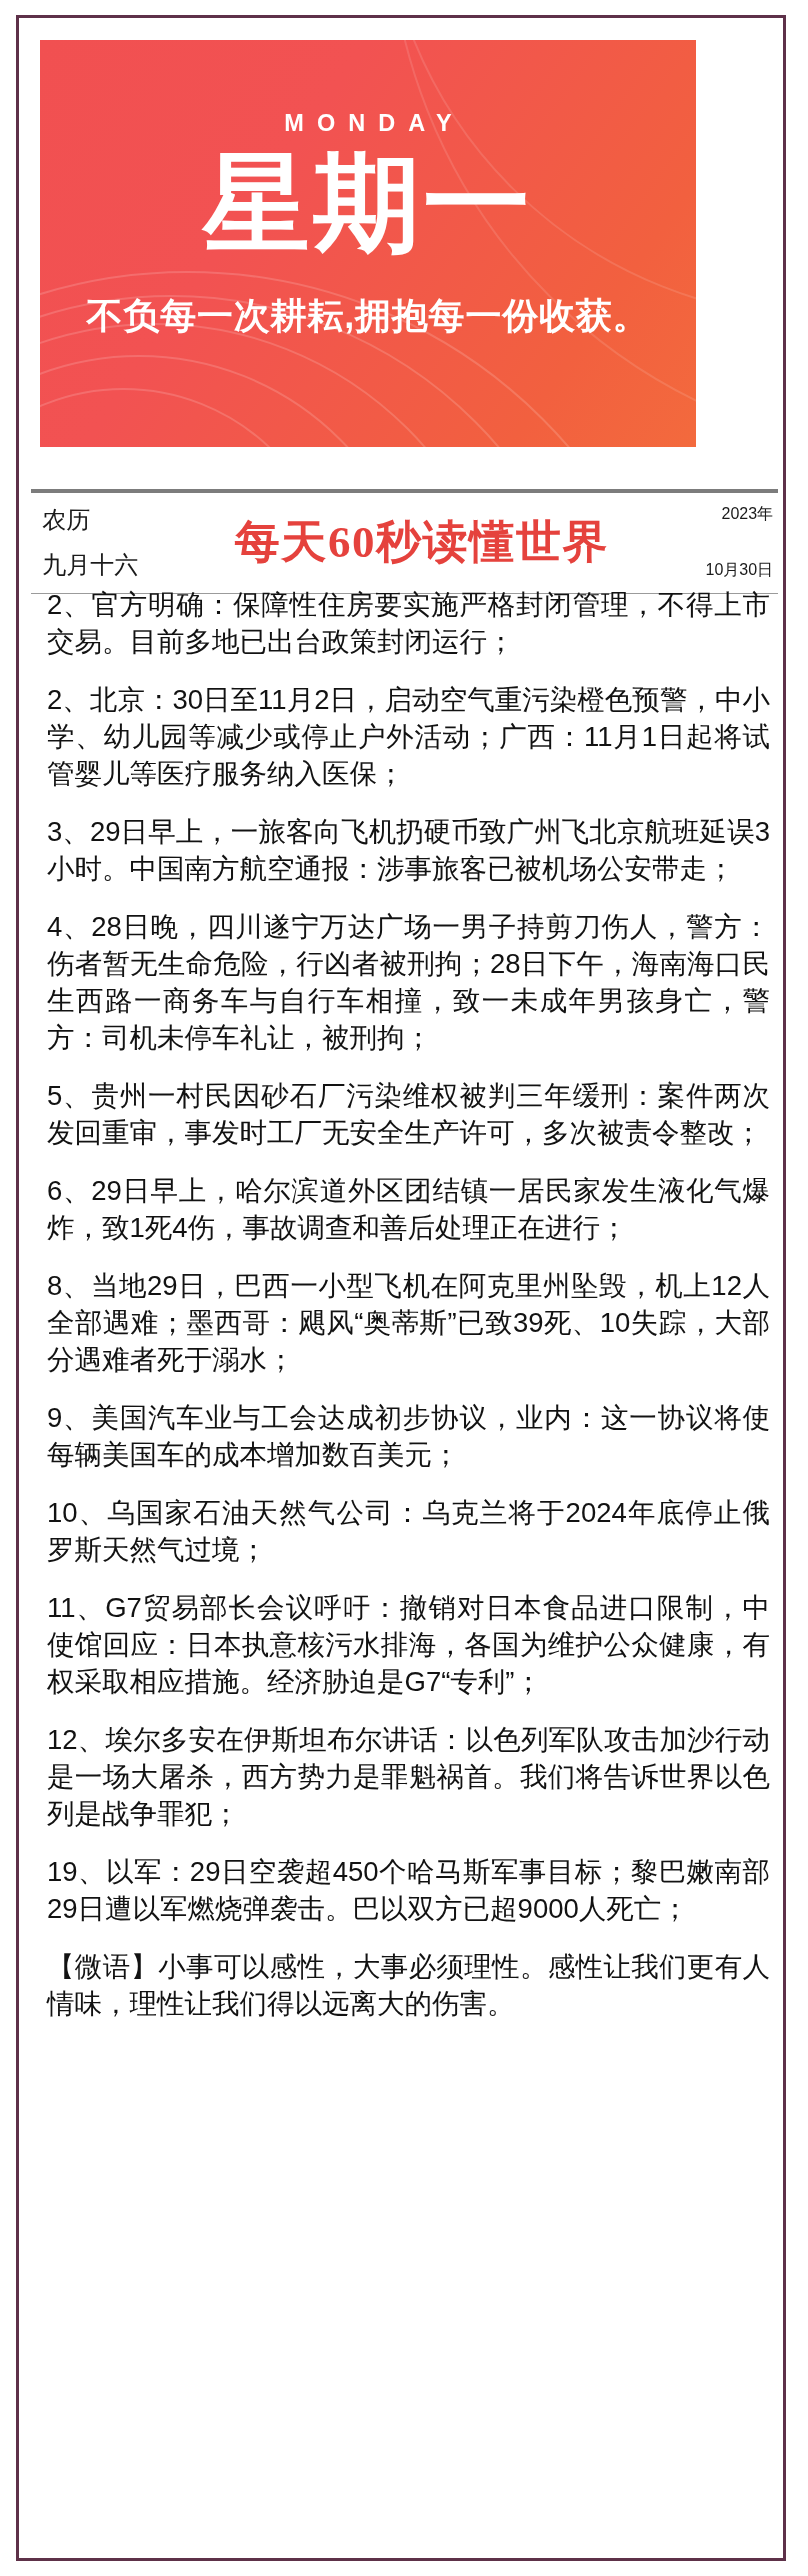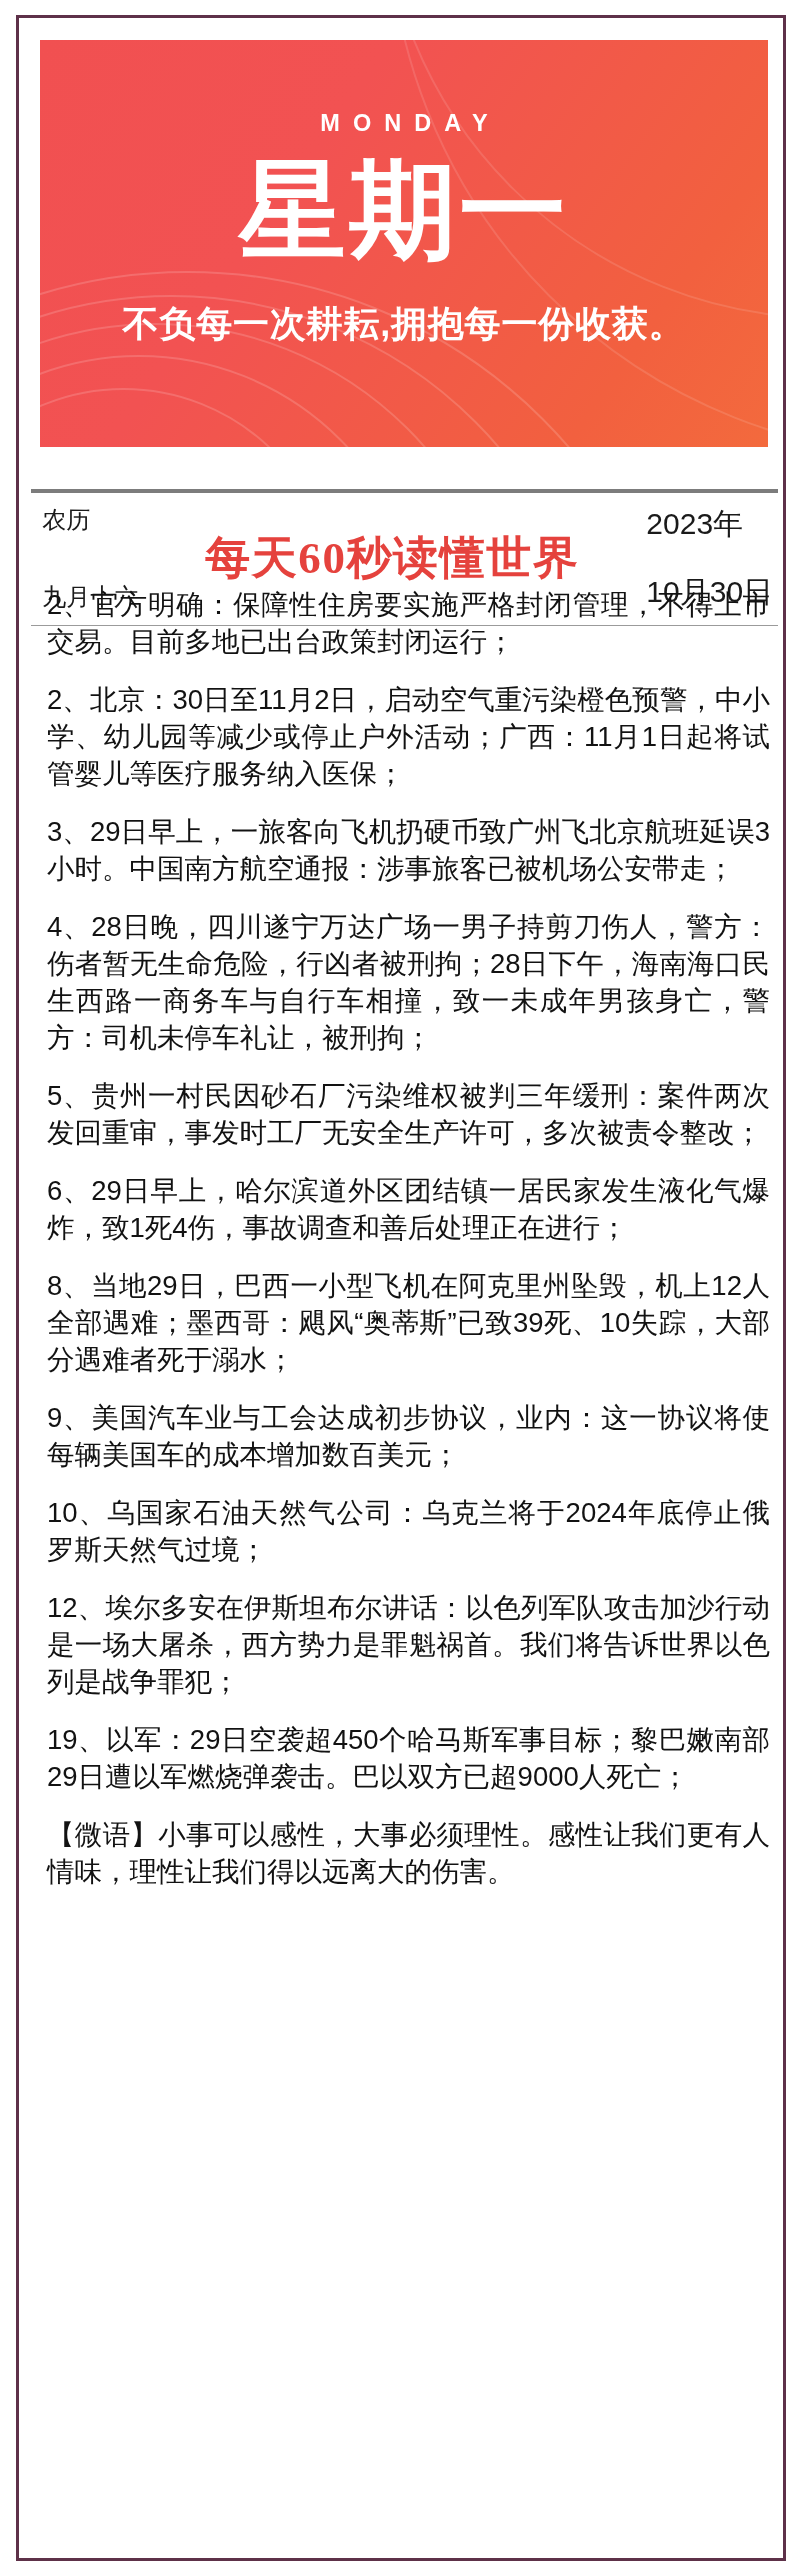--- a/index.html
+++ b/index.html
@@ -22,21 +22,21 @@
     height: 2546px;
     border: 3.2px solid #5e3149;
     box-sizing: border-box;
     pointer-events: none;
   }
   
   .card {
     position: absolute;
     left: 40px;
     top: 40px;
-    width: 728px;
+    width: 656px;
     height: 407px;
     background: linear-gradient(125deg, #f15051 0%, #f25252 35%, #f2603f 80%, #f36a3d 100%);
     overflow: hidden;
   }
   .swirl {
     position: absolute;
     border: 2.4px solid rgba(255,255,255,0.16);
     border-radius: 50%;
   }
   .s1 { width: 421px; height: 421px; left: -129px; top: 348px; }
@@ -56,23 +56,23 @@
     letter-spacing: 13px;
     text-indent: 13px;
   }
   .weekday-zh {
     position: relative;
     text-align: center;
     color: #ffffff;
     font-size: 107px;
     font-weight: 900;
     line-height: 1.02;
-    margin-top: 20px;
+    margin-top: 12px;
     letter-spacing: 3.2px;
-    font-family: Liberation Serif, serif;
+    font-family: Liberation Sans, sans-serif;
   }
   .motto {
     position: relative;
     text-align: center;
     color: #ffffff;
     font-size: 36px;
     font-weight: bold;
     margin-top: 34px;
     letter-spacing: 0.8px;
   }
@@ -91,21 +91,21 @@
     align-items: stretch;
     padding: 10.5px 4.9px 12px 11.3px;
   }
   .lunar-col, .greg-col {
     display: flex;
     flex-direction: column;
     justify-content: space-between;
     color: #1a1a1a;
   }
   .lunar-col { font-size: 24px; gap: 13px; }
-  .greg-col  { font-size: 30px; gap: 27px; text-align: left; }
+  .greg-col  { font-size: 16px; gap: 14px; text-align: right; }
   .daily-title {
     align-self: center;
     font-size: 45px;
     font-weight: bold;
     color: #e5423d;
     letter-spacing: 1.6px;
     font-family: "Liberation Serif", serif;
   }
   
   .news {
@@ -158,17 +158,18 @@
 <div class="news">
   <p>2、官方明确：保障性住房要实施严格封闭管理，不得上市交易。目前多地已出台政策封闭运行；</p>
   <p>2、北京：30日至11月2日，启动空气重污染橙色预警，中小学、幼儿园等减少或停止户外活动；广西：11月1日起将试管婴儿等医疗服务纳入医保；</p>
   <p>3、29日早上，一旅客向飞机扔硬币致广州飞北京航班延误3小时。中国南方航空通报：涉事旅客已被机场公安带走；</p>
   <p>4、28日晚，四川遂宁万达广场一男子持剪刀伤人，警方：伤者暂无生命危险，行凶者被刑拘；28日下午，海南海口民生西路一商务车与自行车相撞，致一未成年男孩身亡，警方：司机未停车礼让，被刑拘；</p>
   <p>5、贵州一村民因砂石厂污染维权被判三年缓刑：案件两次发回重审，事发时工厂无安全生产许可，多次被责令整改；</p>
   <p>6、29日早上，哈尔滨道外区团结镇一居民家发生液化气爆炸，致1死4伤，事故调查和善后处理正在进行；</p>
   <p>8、当地29日，巴西一小型飞机在阿克里州坠毁，机上12人全部遇难；墨西哥：飓风“奥蒂斯”已致39死、10失踪，大部分遇难者死于溺水；</p>
   <p>9、美国汽车业与工会达成初步协议，业内：这一协议将使每辆美国车的成本增加数百美元；</p>
   <p>10、乌国家石油天然气公司：乌克兰将于2024年底停止俄罗斯天然气过境；</p>
+  <p>11、G7贸易部长会议呼吁：撤销对日本食品进口限制，中使馆回应：日本执意核污水排海，各国为维护公众健康，有权采取相应措施。经济胁迫是G7“专利”；</p>
   <p>12、埃尔多安在伊斯坦布尔讲话：以色列军队攻击加沙行动是一场大屠杀，西方势力是罪魁祸首。我们将告诉世界以色列是战争罪犯；</p>
   <p>19、以军：29日空袭超450个哈马斯军事目标；黎巴嫩南部29日遭以军燃烧弹袭击。巴以双方已超9000人死亡；</p>
   <p class="weiyu">【微语】小事可以感性，大事必须理性。感性让我们更有人情味，理性让我们得以远离大的伤害。</p>
 </div>
 
 
 </body></html>

